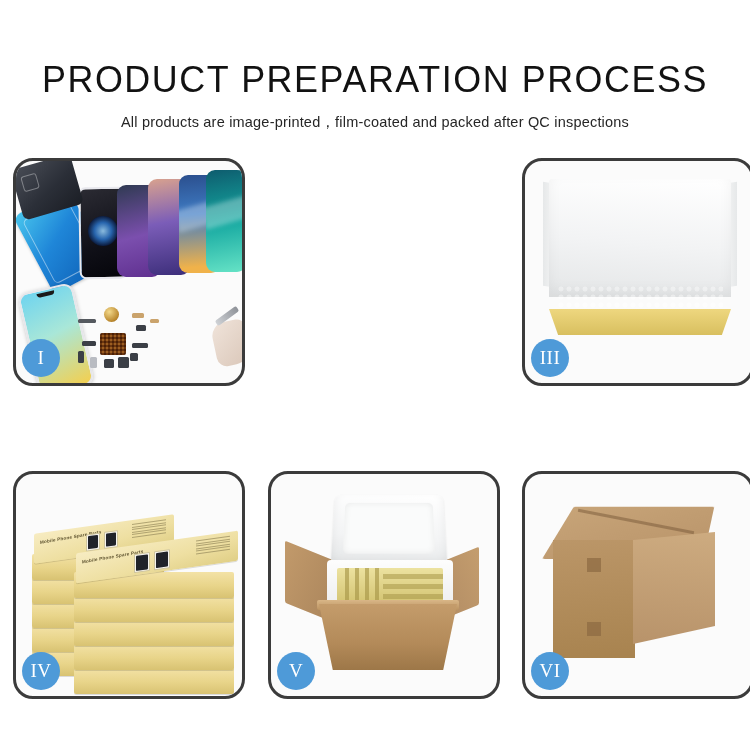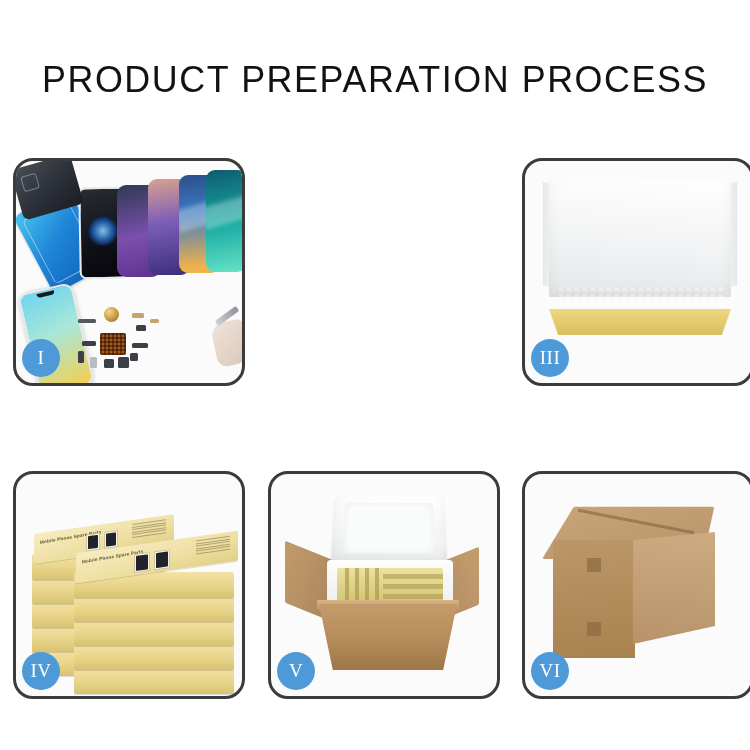--- a/index.html
+++ b/index.html
@@ -301,20 +301,21 @@
   .vi-tapeA { position:absolute; left:62px; top:84px; width:14px; height:14px; background:rgba(139,106,66,.7); }
   .vi-tapeB { position:absolute; left:62px; top:148px; width:14px; height:14px; background:rgba(139,106,66,.7); }
 </style>
 </head>
 <body>
 
 <div class="page">
 
   <div class="header">
     <div class="title">PRODUCT PREPARATION PROCESS</div>
+    <div class="subtitle">All products are image-printed，film-coated and packed after QC inspections</div>
   </div>
 
   <div class="grid">
 
     <div class="panel p1">
       <div class="stage">
         <div class="ph film"></div>
         <div class="ph glass"></div>
         <div class="ph tall s2"></div>
         <div class="ph tall s3"></div>

